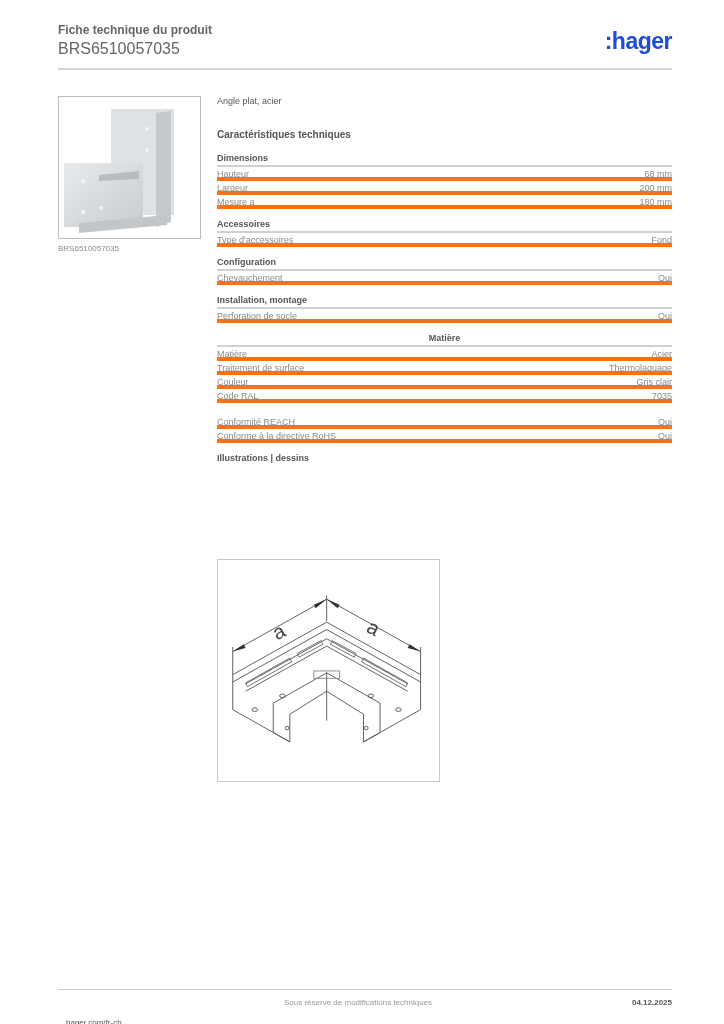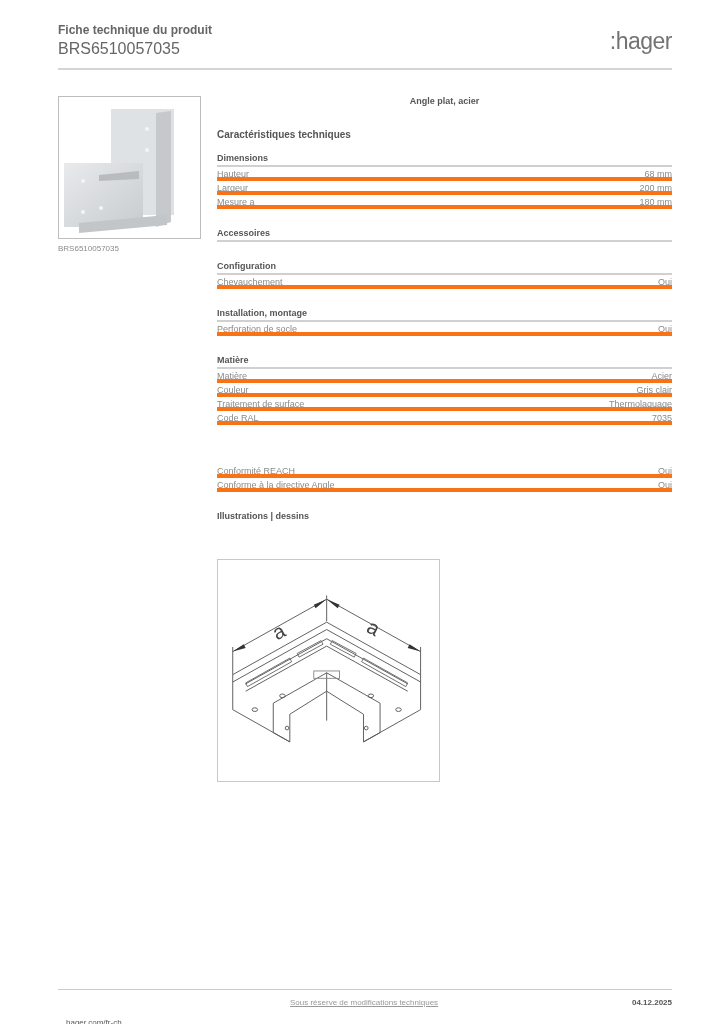--- a/index.html
+++ b/index.html
@@ -2,42 +2,42 @@
 <html><head>
 <meta charset="utf-8">
 <style>
   * { box-sizing: border-box; margin: 0; padding: 0; }
   html, body { width: 724px; height: 1024px; background: #ffffff; }
   body { position: relative; font-family: "Liberation Sans", sans-serif; color: #555; overflow: hidden; }
 
   .header { position: absolute; left: 58px; top: 20px; width: 614px; height: 50px; }
   .header .title { font-size: 12px; font-weight: bold; color: #666; line-height: 20px; }
   .header .ref { font-size: 16px; color: #666; line-height: 18px; }
-  .logo { position: absolute; right: 0; top: 8px; font-size: 23px; font-weight: normal; color: #737373; letter-spacing: -0.5px; }
+  .logo { position: absolute; right: 0; top: 8px; font-size: 23px; font-weight: bold; color: #1d4ed8; letter-spacing: -0.5px; }
   .header-rule { position: absolute; left: 58px; top: 68px; width: 614px; height: 2px; background: #d5d5d5; }
 
   .product-photo { position: absolute; left: 58px; top: 96px; width: 143px; height: 143px; border: 1px solid #bdbdbd; background: #fff; }
   .photo-caption { position: absolute; left: 58px; top: 244px; font-size: 8px; color: #8a8a8a; }
 
   .main { position: absolute; left: 217px; top: 94px; width: 455px; }
-  .product-name { font-size: 9px; font-weight: bold; color: #555; height: 34px; line-height: 14px; text-align: center; }
+  .product-name { font-size: 9px; font-weight: normal; color: #555; height: 34px; line-height: 14px; }
   .section-title-main { font-size: 10px; font-weight: bold; color: #555; height: 24px; line-height: 14px; }
 
-  .group { margin-bottom: 18px; }
+  .group { margin-bottom: 9px; }
   .group-title { font-size: 9px; font-weight: bold; color: #555; line-height: 13px; border-bottom: 2px solid #d0d0d0; }
   .row { display: flex; justify-content: space-between; font-size: 9px; color: #8a8a8a; line-height: 13px; height: 14px; padding-top: 1px; border-bottom: 4px solid #f97316; }
-  .group.spaced { margin-bottom: 39px; }
+  .group.spaced { margin-bottom: 12px; text-align: center; }
 
   .illus-title { font-size: 9px; font-weight: bold; color: #555; margin-top: 8px; line-height: 13px; }
   .drawing { position: absolute; left: 217px; top: 559px; width: 223px; height: 223px; border: 1px solid #c8c8c8; background: #fff; }
 
   .footer-rule { position: absolute; left: 58px; top: 989px; width: 614px; height: 1px; background: #cccccc; }
   .footer { position: absolute; left: 58px; top: 998px; width: 614px; font-size: 8px; color: #999; }
   .footer .left { position: absolute; left: 8px; font-weight: normal; color: #555; margin-top: 20px; }
-  .footer .center { position: absolute; left: 232px; text-decoration: underline; }
+  .footer .center { position: absolute; left: 226px; }
   .footer .right { position: absolute; right: 0; font-weight: bold; color: #555; }
 </style>
 </head>
 <body>
 
 <div class="header">
   <div class="title">Fiche technique du produit</div>
   <div class="ref">BRS6510057035</div>
   <div class="logo">:hager</div>
 </div>
@@ -80,20 +80,24 @@
         <span>200 mm</span>
       </div>
     <div class="row">
         <span>Mesure a</span>
         <span>180 mm</span>
       </div>
   </div>
 
   <div class="group">
     <div class="group-title">Accessoires</div>
+    <div class="row">
+        <span>Type d'accessoires</span>
+        <span>Fond</span>
+      </div>
   </div>
 
   <div class="group">
     <div class="group-title">Configuration</div>
     <div class="row">
         <span>Chevauchement</span>
         <span>Oui</span>
       </div>
   </div>
 
@@ -105,41 +109,41 @@
       </div>
   </div>
 
   <div class="group spaced">
     <div class="group-title">Matière</div>
     <div class="row">
         <span>Matière</span>
         <span>Acier</span>
       </div>
     <div class="row">
+        <span>Traitement de surface</span>
+        <span>Thermolaquage</span>
+      </div>
+    <div class="row">
         <span>Couleur</span>
         <span>Gris clair</span>
       </div>
     <div class="row">
-        <span>Traitement de surface</span>
-        <span>Thermolaquage</span>
-      </div>
-    <div class="row">
         <span>Code RAL</span>
         <span>7035</span>
       </div>
   </div>
 
 
   <div class="group">
     <div class="row">
         <span>Conformité REACH</span>
         <span>Oui</span>
       </div>
     <div class="row">
-        <span>Conforme à la directive Angle</span>
+        <span>Conforme à la directive RoHS</span>
         <span>Oui</span>
       </div>
   </div>
 
   <div class="illus-title">Illustrations | dessins</div>
 </div>
 
 <div class="drawing">
   <svg width="221" height="221" viewBox="0 0 240 235" fill="none" stroke="#555" stroke-width="1">
 

